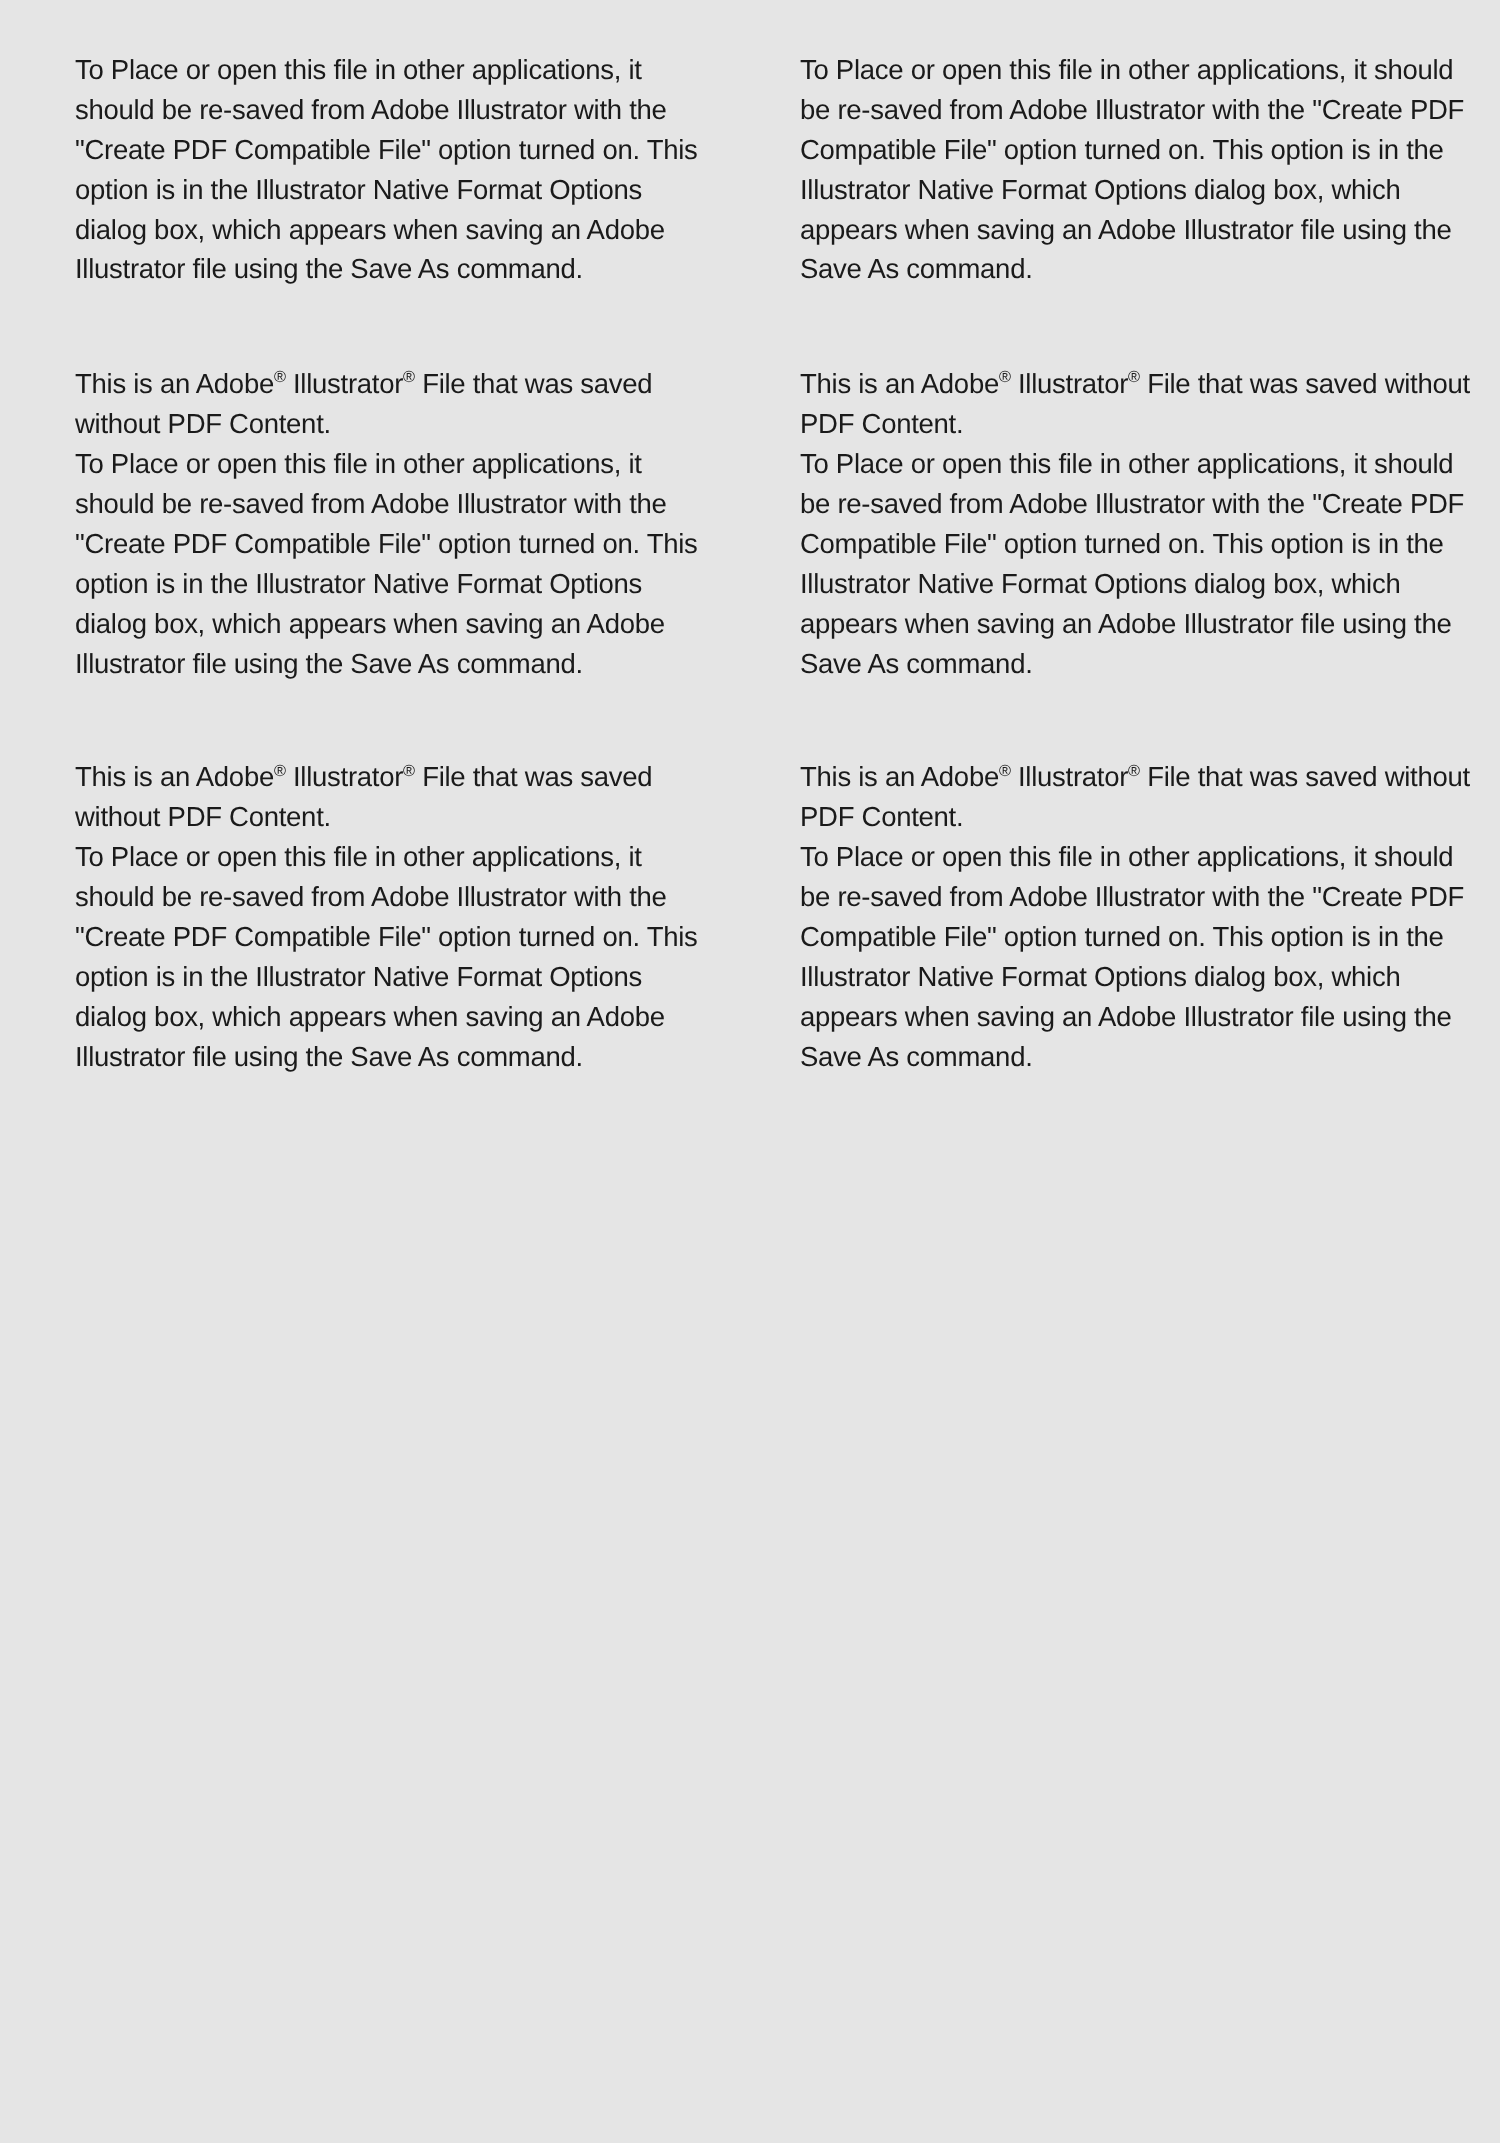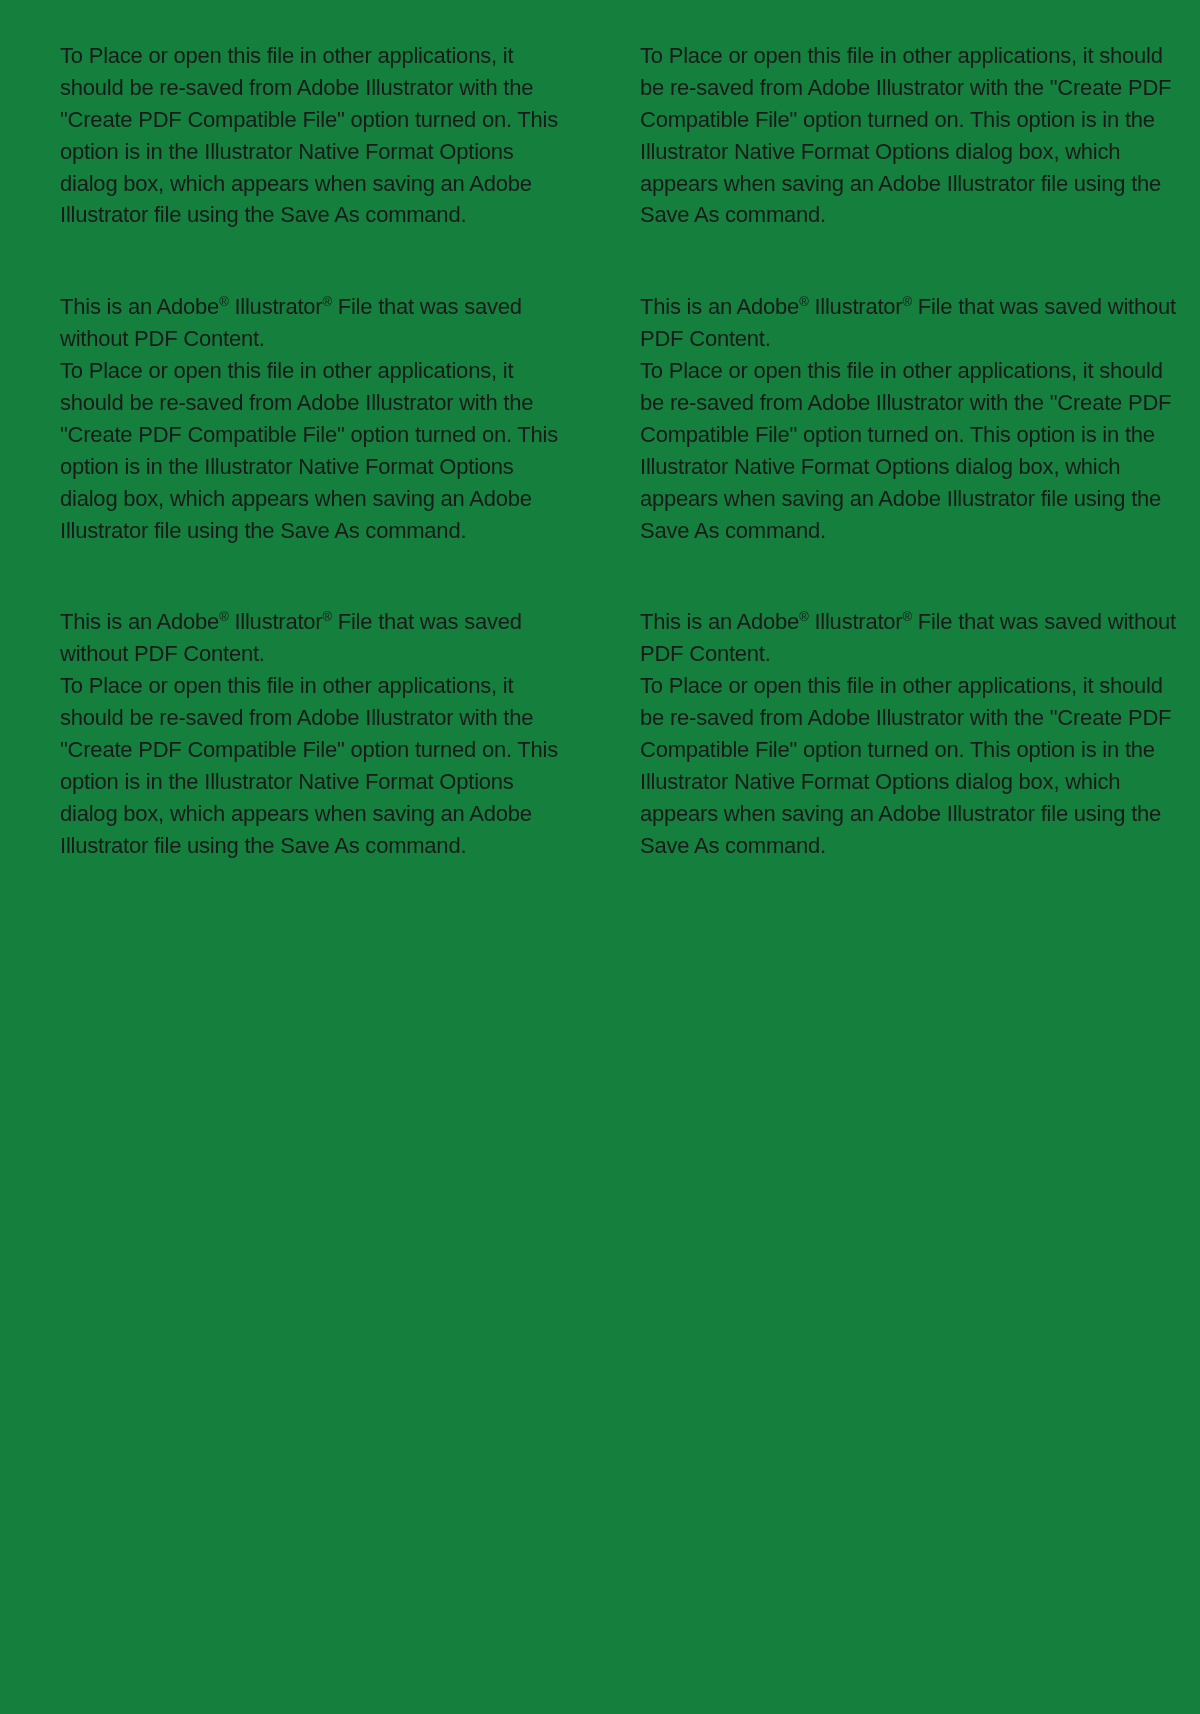--- a/index.html
+++ b/index.html
@@ -12,21 +12,21 @@
       background: #ffffff;
       font-family: 'Arial', 'Helvetica Neue', Helvetica, sans-serif;
       width: 1200px;
       min-height: 1714px;
       overflow: hidden;
     }
 
     .page-container {
       width: 1200px;
       min-height: 1714px;
-      background: #15803d;
+      background: #e5e5e5;
       display: flex;
       flex-direction: column;
       padding: 0;
     }
 
     .columns-wrapper {
       display: flex;
       flex-direction: row;
       width: 100%;
       padding: 20px 0 20px 0;

